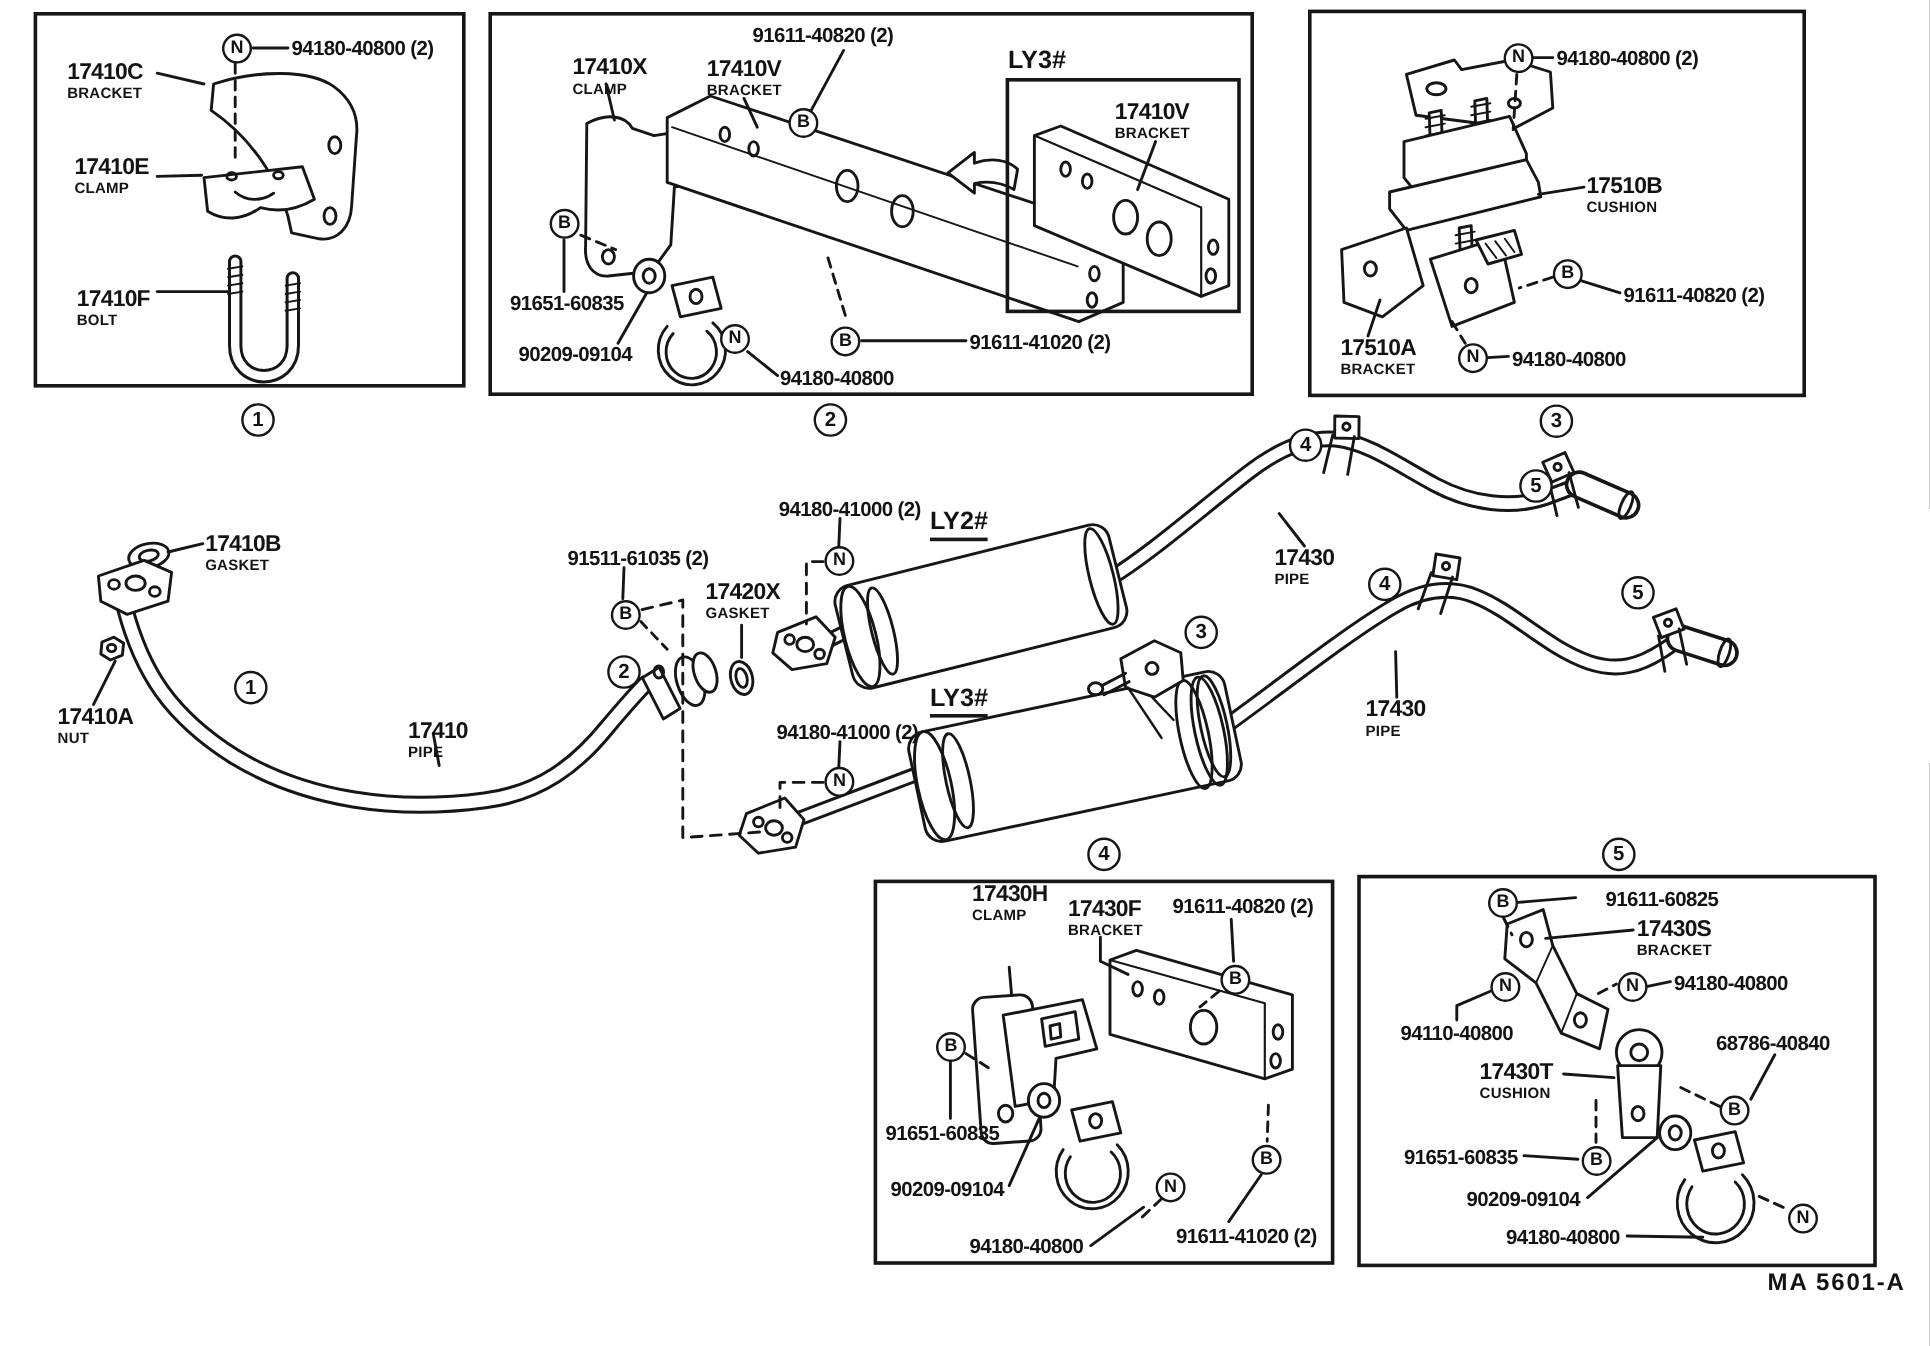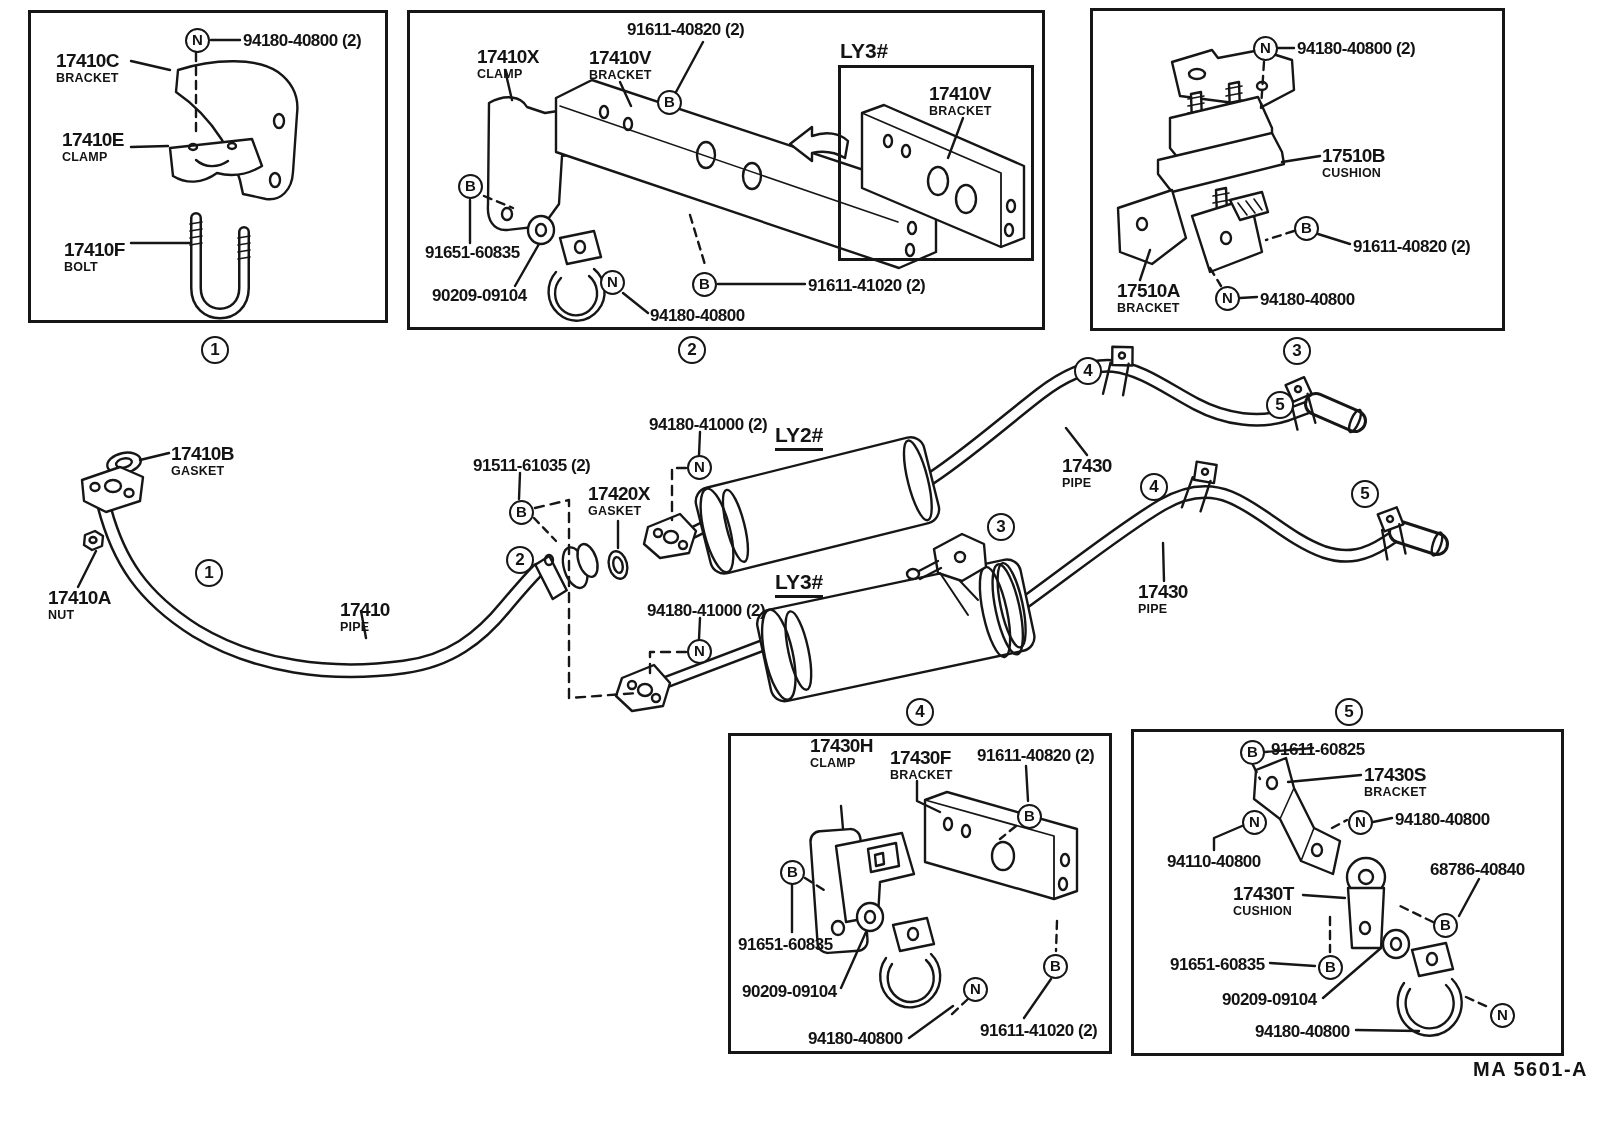--- a/index.html
+++ b/index.html
@@ -361,21 +361,21 @@
   <div class="sym" style="left:780px; top:860px;">B</div>
   <div class="fcode" style="left:738px; top:936px;">91651-60835</div>
   <div class="fcode" style="left:742px; top:983px;">90209-09104</div>
   <div class="sym" style="left:963px; top:977px;">N</div>
   <div class="fcode" style="left:808px; top:1030px;">94180-40800</div>
   <div class="sym" style="left:1043px; top:954px;">B</div>
   <div class="fcode" style="left:980px; top:1022px;">91611-41020 (2)</div>
 
   <div class="cnum" style="left:1335px; top:698px;">5</div>
   <div class="sym" style="left:1240px; top:740px;">B</div>
-  <div class="fcode" style="left:1271px; top:741px;">91611-60825</div>
+  <div class="fcode" style="left:1338px; top:741px;">91611-60825</div>
   <div class="plabel" style="left:1364px; top:765px;">
     <span class="code">17430S</span>
     <span class="pname">BRACKET</span>
   </div>
   <div class="sym" style="left:1242px; top:810px;">N</div>
   <div class="sym" style="left:1348px; top:810px;">N</div>
   <div class="fcode" style="left:1395px; top:811px;">94180-40800</div>
   <div class="fcode" style="left:1167px; top:853px;">94110-40800</div>
   <div class="plabel" style="left:1233px; top:884px;">
     <span class="code">17430T</span>

